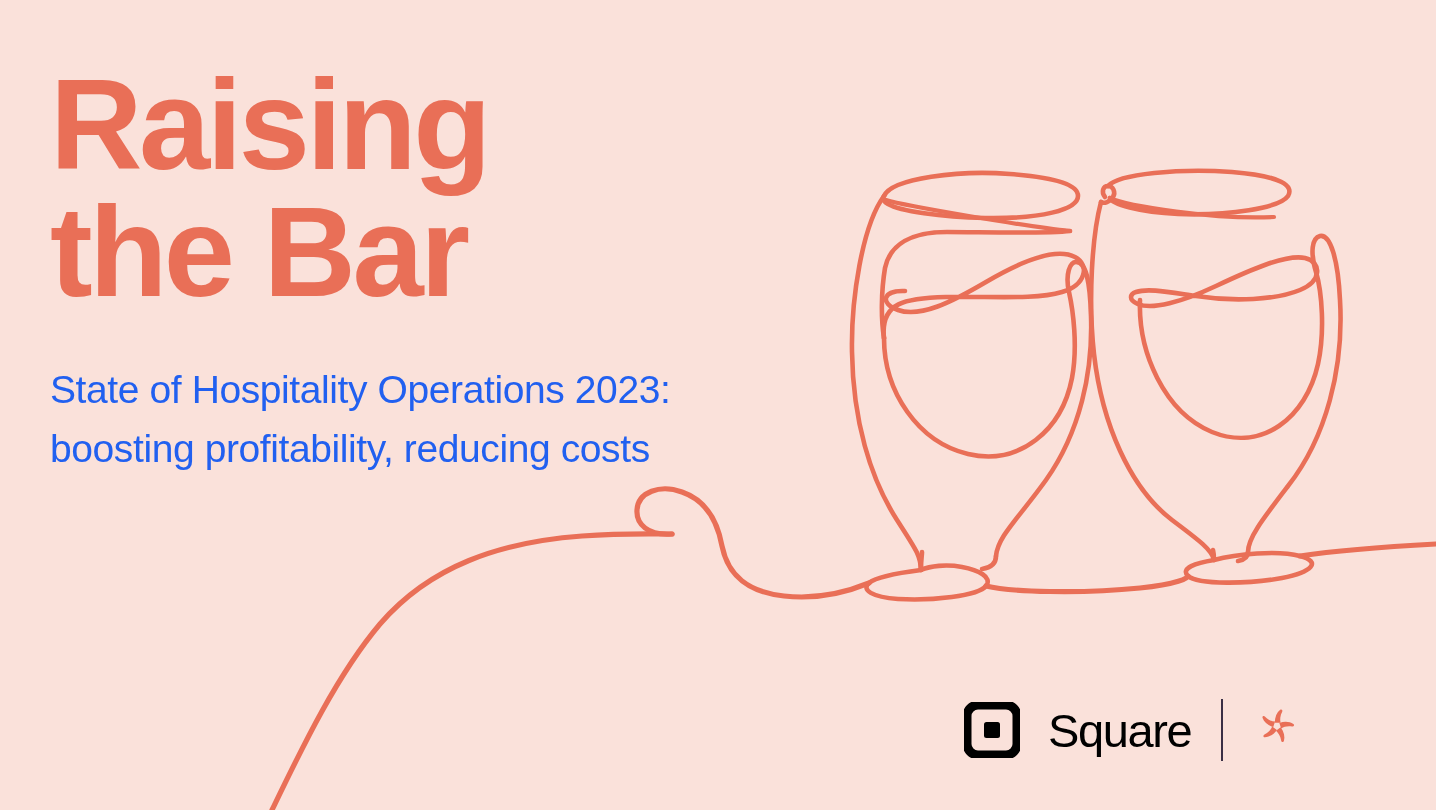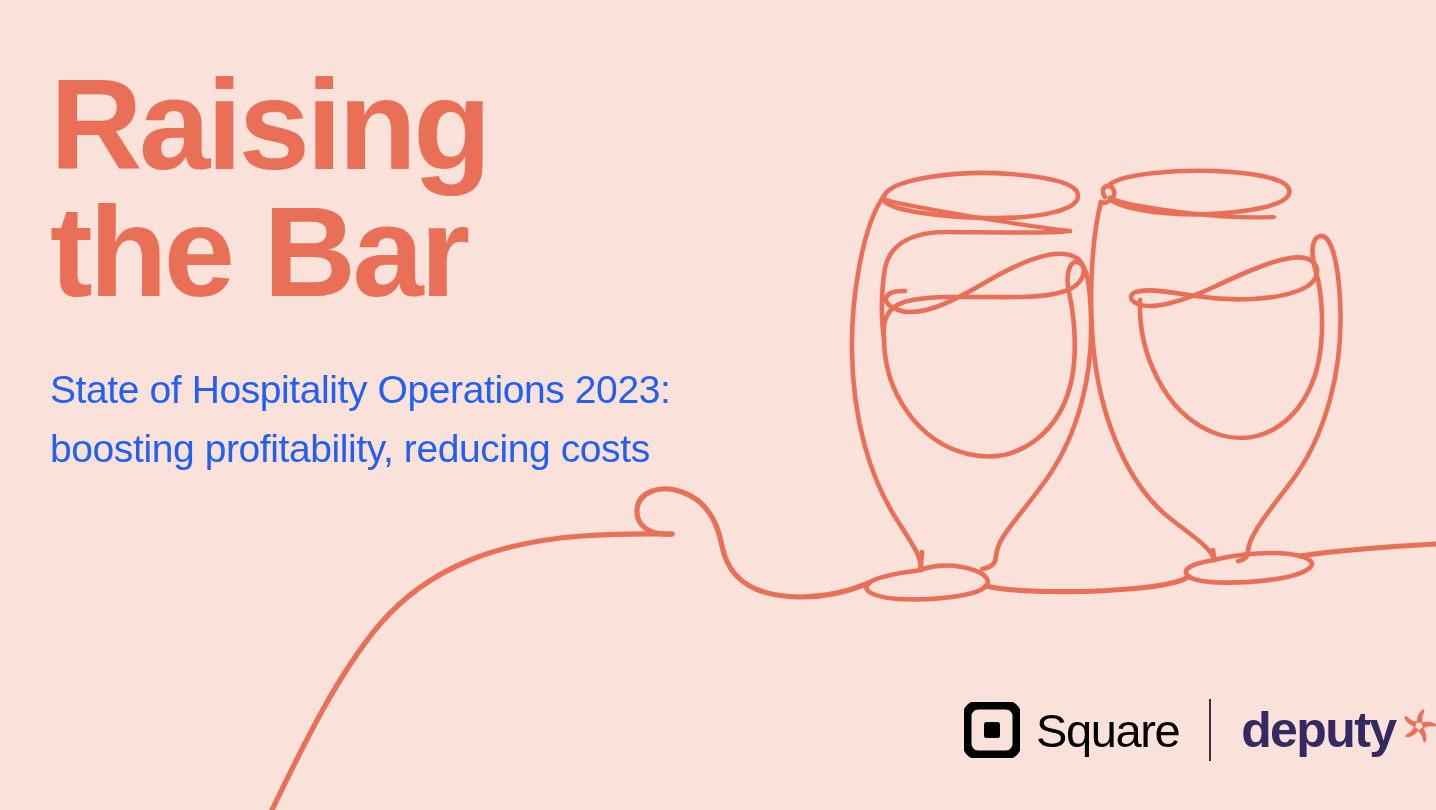--- a/index.html
+++ b/index.html
@@ -58,21 +58,21 @@
     position: absolute;
     left: 964px;
     top: 692px;
     display: flex;
     align-items: center;
     height: 76px;
   }
   .logo-square {
     display: flex;
     align-items: center;
-    gap: 16px;
+    gap: 28px;
   }
   .square-mark {
     width: 56px;
     height: 56px;
     flex: 0 0 auto;
   }
   .square-word {
     color: #000000;
     font-size: 47px;
     font-weight: 400;
@@ -241,21 +241,20 @@
       <svg class="square-mark" viewBox="0 0 56 56" aria-hidden="true">
         <rect x="3" y="3" width="50" height="50" rx="11" ry="11" fill="none" stroke="#000000" stroke-width="9"></rect>
         <rect x="20" y="20" width="16" height="16" rx="2.5" ry="2.5" fill="#000000"></rect>
       </svg>
       <span class="square-word">Square</span>
     </div>
 
     <div class="logo-divider"></div>
 
     <div class="logo-deputy">
-      <span class="deputy-word">deputy</span>
       <svg class="deputy-mark" viewBox="0 0 44 44" aria-hidden="true">
         <g fill="#e96f57">
           <g transform="translate(22,22)">
             <g transform="rotate(0)">
               <path d="M-2.2,-3.2 C-2.2,-9 -0.2,-13.5 3.2,-16.2
                        C4.6,-17.3 6.0,-15.8 5.2,-14.2
                        C3.2,-10.4 2.8,-6.6 3.6,-3.2 Z"></path>
             </g>
             <g transform="rotate(72)">
               <path d="M-2.2,-3.2 C-2.2,-9 -0.2,-13.5 3.2,-16.2

